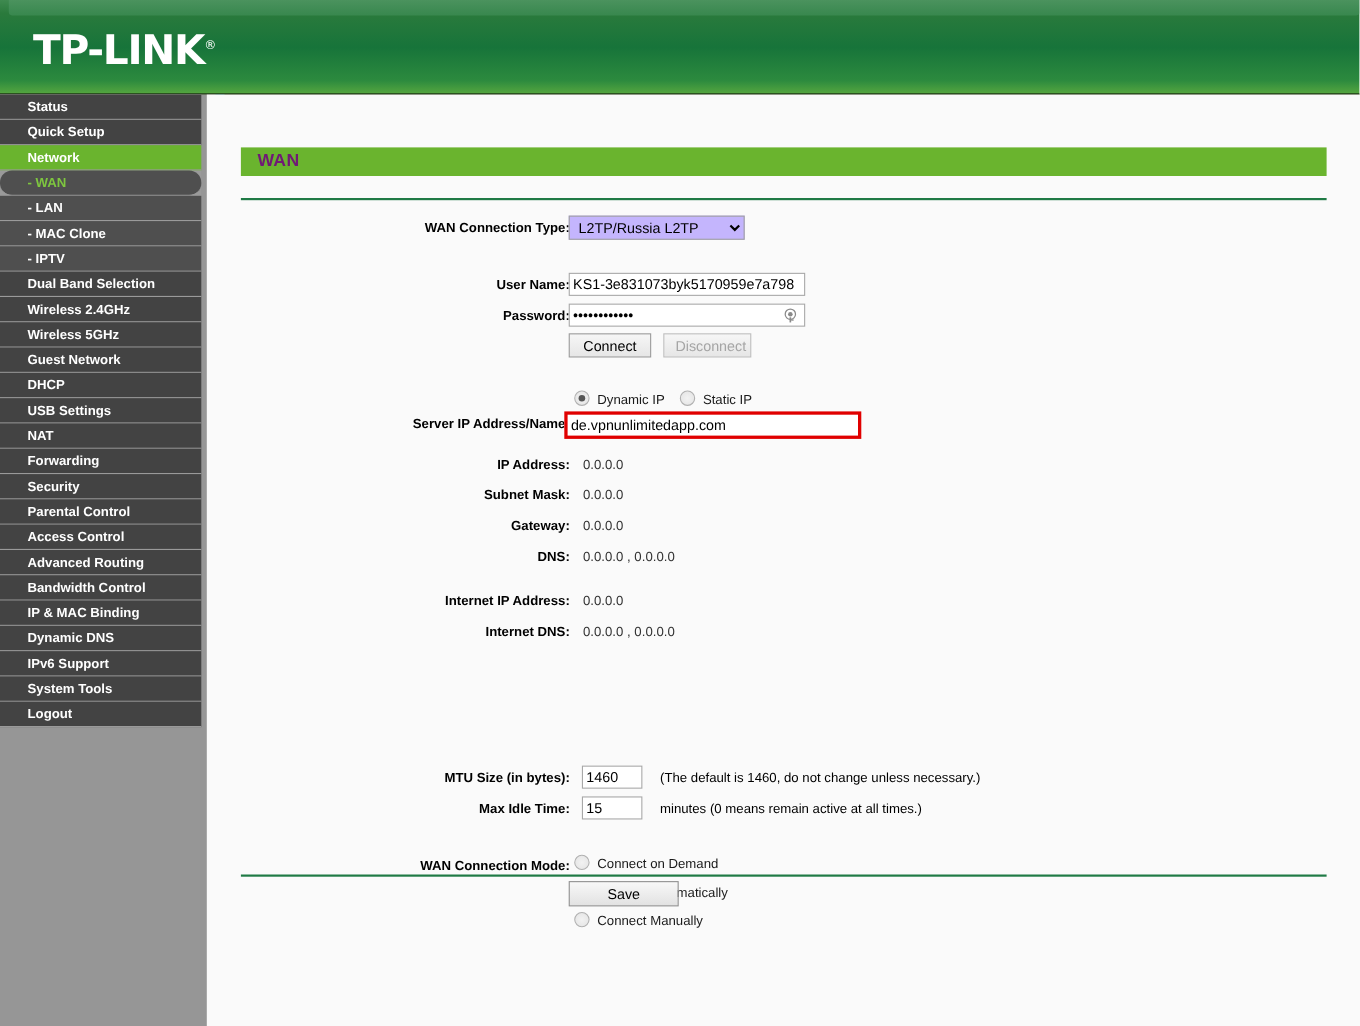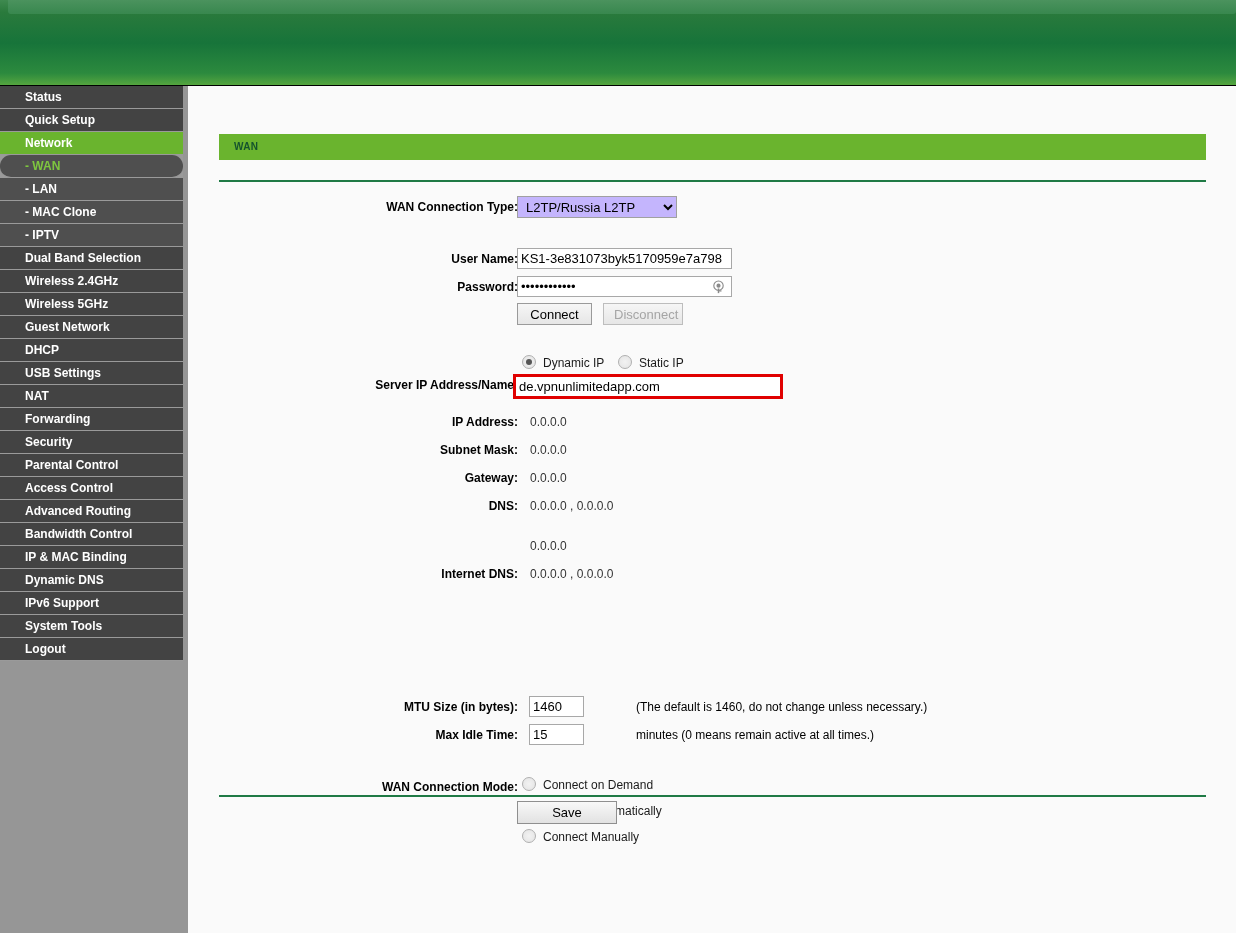--- a/index.html
+++ b/index.html
@@ -103,22 +103,22 @@
     height: 847px;
     background: #fafafa;
   }
   .wan-bar {
     position: absolute;
     left: 31px; top: 48px;
     width: 987px; height: 26px;
     background: #6ab42e;
   }
   .wan-bar span {
-    color: #14532d;
-    font-size: 10px;
+    color: #701a75;
+    font-size: 16px;
     font-weight: bold;
     line-height: 26px;
     padding-left: 15px;
     letter-spacing: .3px;
   }
   .hr-green {
     position: absolute;
     left: 31px;
     width: 987px;
     height: 0;
@@ -149,21 +149,20 @@
     left: 342px;
     font-size: 12px;
     color: #333333;
     line-height: 22px;
   }
   .hint {
     position: absolute;
     font-size: 12px;
     color: #000000;
     line-height: 22px;
-    margin-left: 36px;
   }
 
   select.ddl {
     position: absolute;
     left: 329px;
     width: 160px;
     height: 22px;
     font-size: 13px;
     font-family: "Liberation Sans", sans-serif;
     border: 1px solid #a0a0a0;
@@ -257,20 +256,21 @@
     width: 6px; height: 6px;
     border-radius: 50%;
     background: #555555;
   }
 </style>
 </head>
 <body>
 
 <div class="header">
   <div class="header-sheen"></div>
+  <div class="logo"><span>TP-LINK</span><sup>®</sup></div>
 </div>
 <div class="header-bottom-line"></div>
 
 <div class="sidebar">
   <div class="menu" id="menu">
       <div class="menu-item">Status</div>
       <div class="menu-item">Quick Setup</div>
       <div class="menu-item active">Network</div>
       <div class="menu-item level2 sub-active">- WAN</div>
       <div class="menu-item level2">- LAN</div>
@@ -359,20 +359,21 @@
         <div class="lbl">Gateway:</div>
         <div class="val">0.0.0.0</div>
       </div>
       <div class="row" style="top: 409px;">
         <div class="lbl">DNS:</div>
         <div class="val">0.0.0.0 , 0.0.0.0</div>
       </div>
     </div>
   <div id="internet-readouts">
       <div class="row" style="top: 449px;">
+        <div class="lbl">Internet IP Address:</div>
         <div class="val">0.0.0.0</div>
       </div>
       <div class="row" style="top: 477px;">
         <div class="lbl">Internet DNS:</div>
         <div class="val">0.0.0.0 , 0.0.0.0</div>
       </div>
     </div>
 
   <div class="row" style="top:610px;">
     <div class="lbl">MTU Size (in bytes):</div>

